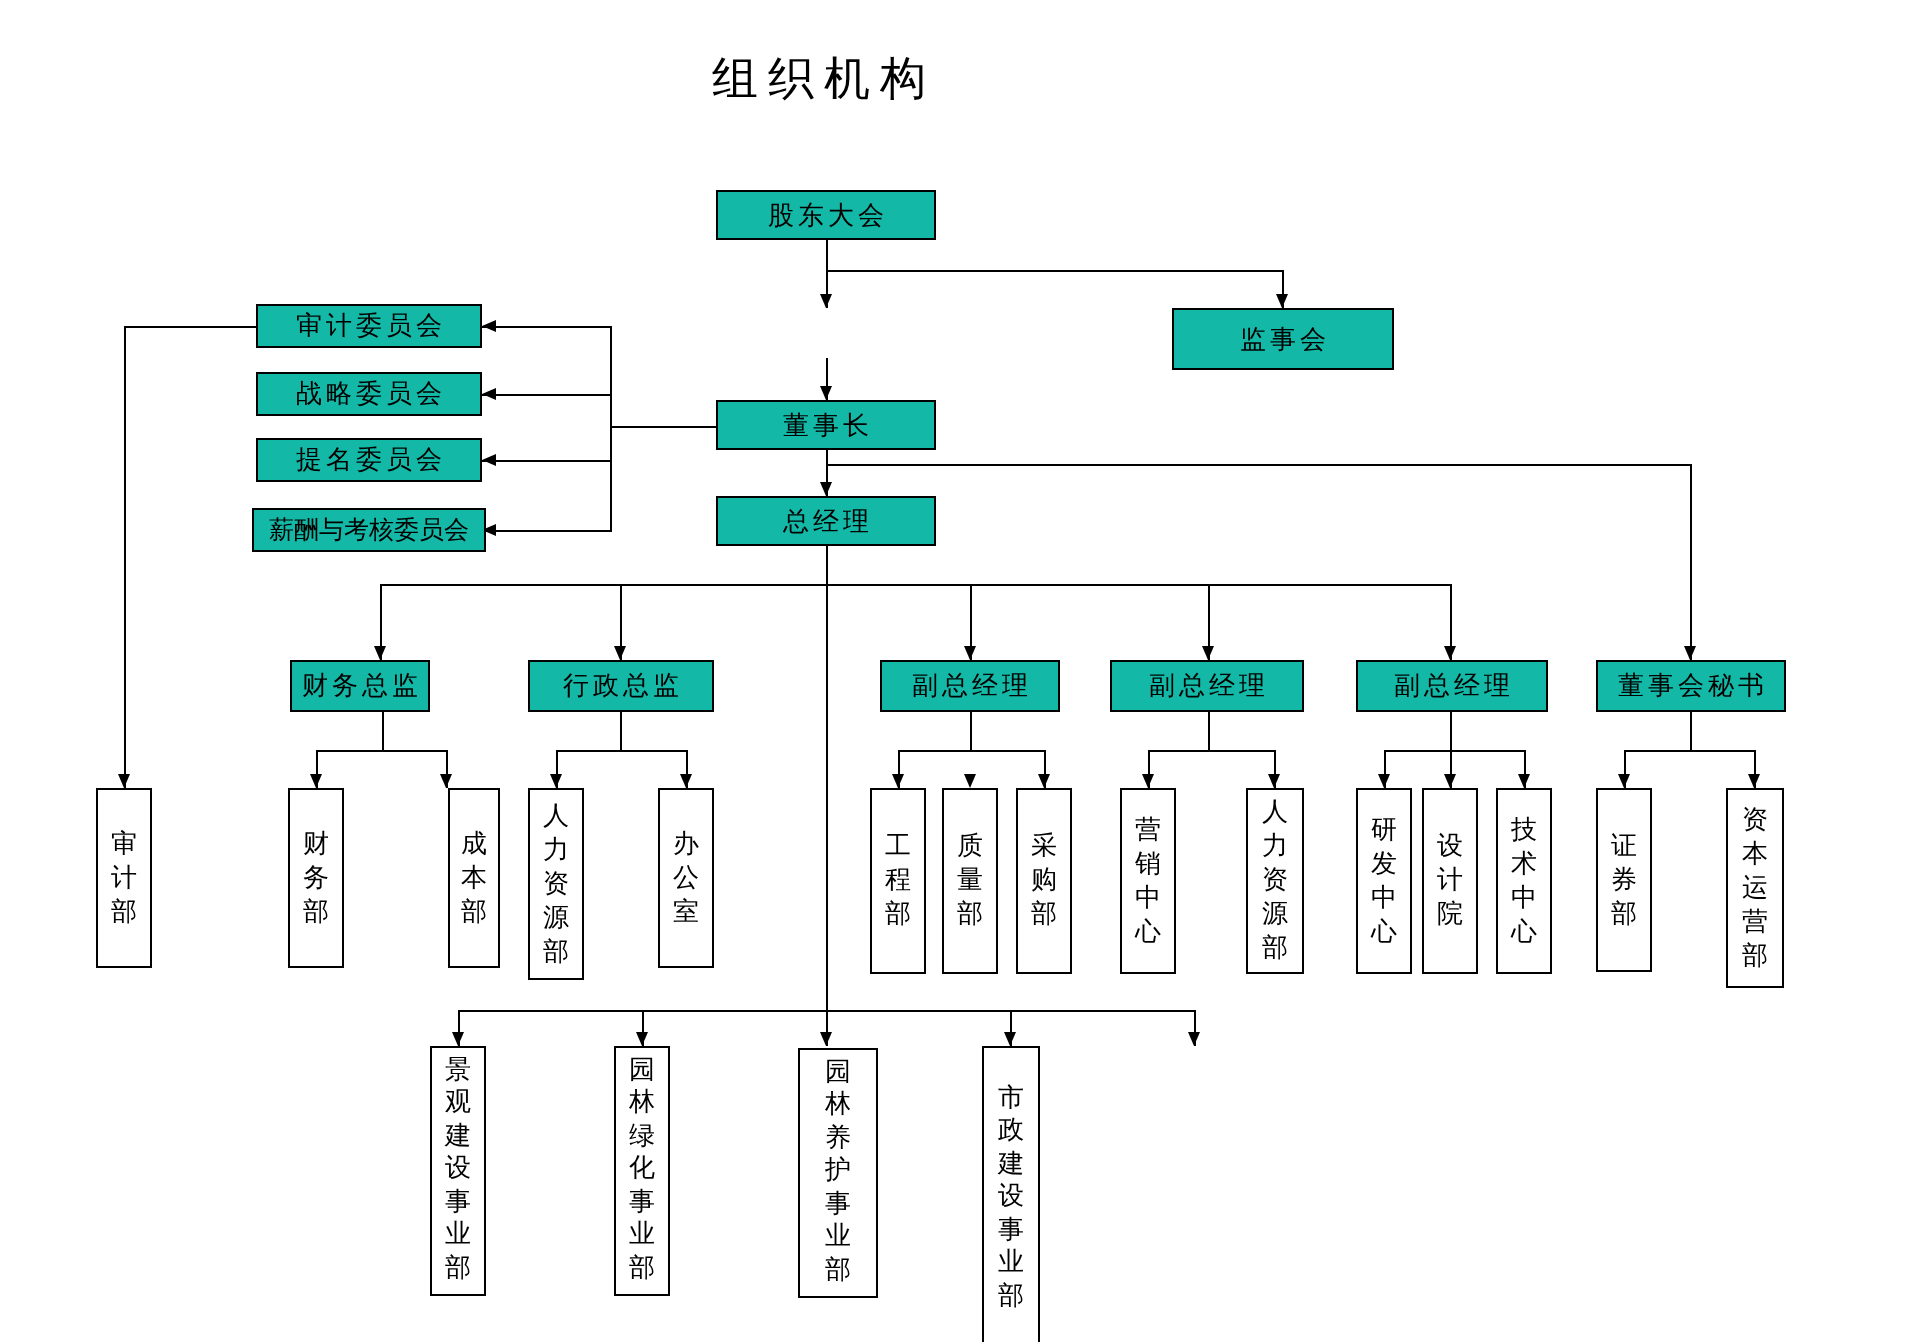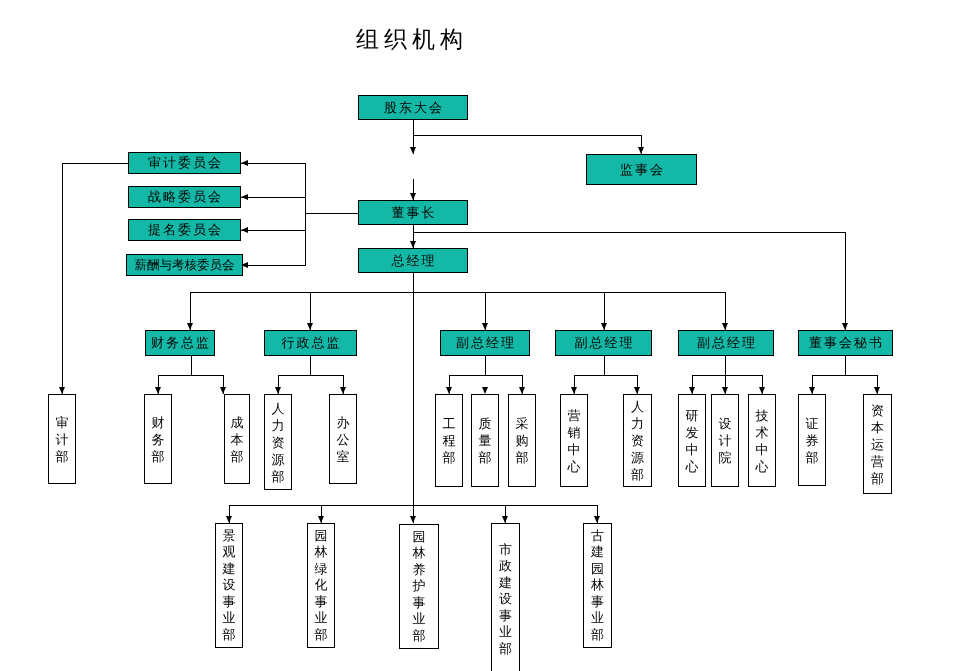--- a/index.html
+++ b/index.html
@@ -235,17 +235,14 @@
     </div>
   <div class="vbox div7" style="left:307px;top:523px;width:28px;height:125px">
       <span class="vlbl">园林绿化事业部</span>
     </div>
   <div class="vbox div7" style="left:399px;top:524px;width:40px;height:125px">
       <span class="vlbl">园林养护事业部</span>
     </div>
   <div class="vbox div7" style="left:491px;top:523px;width:29px;height:153px">
       <span class="vlbl">市政建设事业部</span>
     </div>
-  <div class="vbox div7" style="left:583px;top:523px;width:29px;height:125px">
-      <span class="vlbl">古建园林事业部</span>
-    </div>
 
 </div>
 
 </body></html>

